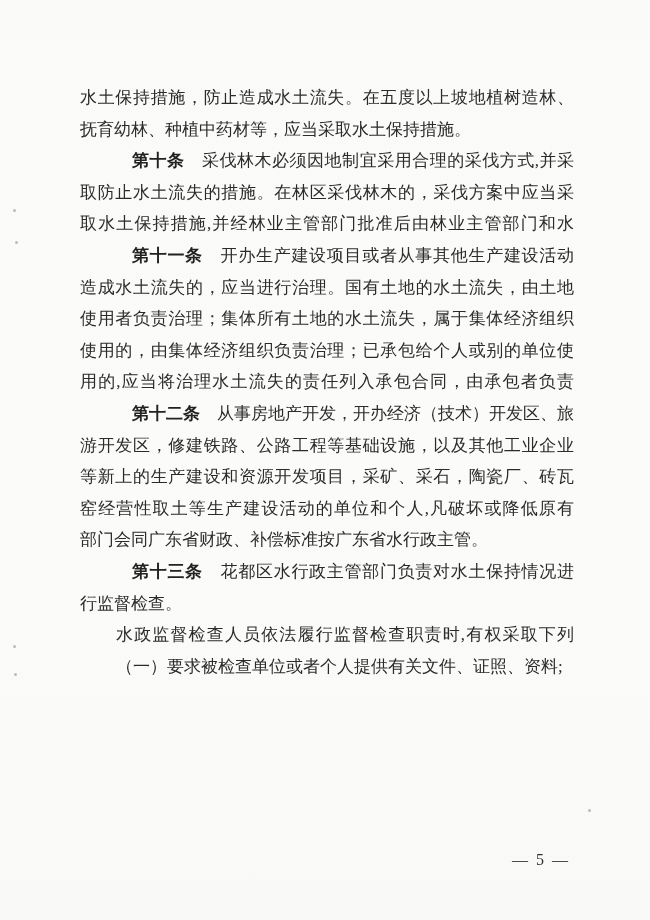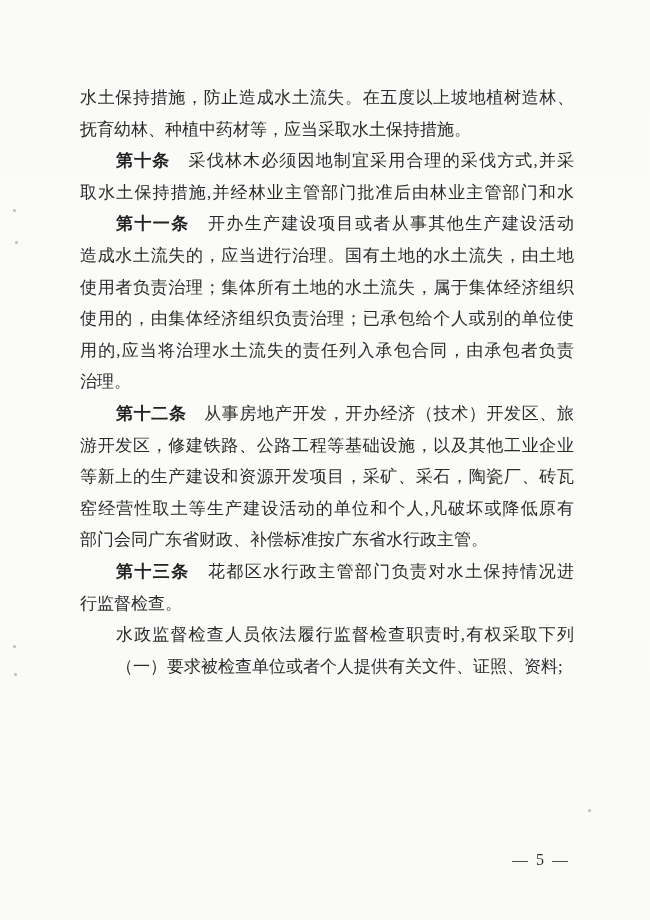--- a/index.html
+++ b/index.html
@@ -29,20 +29,21 @@
   .line.fill {
     text-align: justify;
     text-align-last: justify;
   }
   .line.indent {
     text-indent: 36px;
   }
   .line b {
     font-weight: bold;
     color: #222;
+    margin-left: 16px;
   }
   .pagenum {
     position: absolute;
     left: 498px;
     top: 851px;
     width: 86px;
     text-align: center;
     font-family: "Liberation Serif", "DejaVu Serif", serif;
     font-size: 16px;
     letter-spacing: 2px;
@@ -58,27 +59,27 @@
   }
 </style>
 </head>
 <body>
 
 <div class="page">
   <div class="doc">
       <div class="line fill">水土保持措施，防止造成水土流失。在五度以上坡地植树造林、</div>
       <div class="line">抚育幼林、种植中药材等，应当采取水土保持措施。</div>
       <div class="line fill indent"><b>第十条</b>　采伐林木必须因地制宜采用合理的采伐方式,并采</div>
+      <div class="line fill">取防止水土流失的措施。在林区采伐林木的，采伐方案中应当采</div>
       <div class="line fill">取水土保持措施,并经林业主管部门批准后由林业主管部门和水</div>
       <div class="line fill indent"><b>第十一条</b>　开办生产建设项目或者从事其他生产建设活动</div>
       <div class="line fill">造成水土流失的，应当进行治理。国有土地的水土流失，由土地</div>
       <div class="line fill">使用者负责治理；集体所有土地的水土流失，属于集体经济组织</div>
       <div class="line fill">使用的，由集体经济组织负责治理；已承包给个人或别的单位使</div>
       <div class="line fill">用的,应当将治理水土流失的责任列入承包合同，由承包者负责</div>
-      <div class="line">治理。</div>
       <div class="line fill indent"><b>第十二条</b>　从事房地产开发，开办经济（技术）开发区、旅</div>
       <div class="line fill">游开发区，修建铁路、公路工程等基础设施，以及其他工业企业</div>
       <div class="line fill">等新上的生产建设和资源开发项目，采矿、采石，陶瓷厂、砖瓦</div>
       <div class="line fill">窑经营性取土等生产建设活动的单位和个人,凡破坏或降低原有</div>
       <div class="line">部门会同广东省财政、补偿标准按广东省水行政主管。</div>
       <div class="line fill indent"><b>第十三条</b>　花都区水行政主管部门负责对水土保持情况进</div>
       <div class="line">行监督检查。</div>
       <div class="line fill indent">水政监督检查人员依法履行监督检查职责时,有权采取下列</div>
       <div class="line indent">（一）要求被检查单位或者个人提供有关文件、证照、资料;</div>
     </div>

